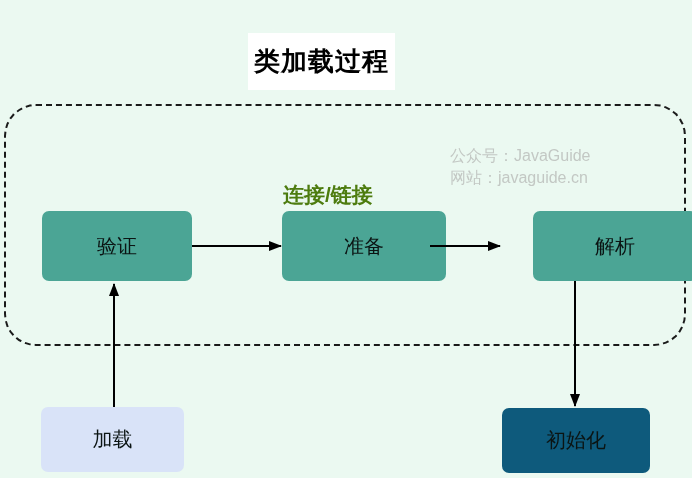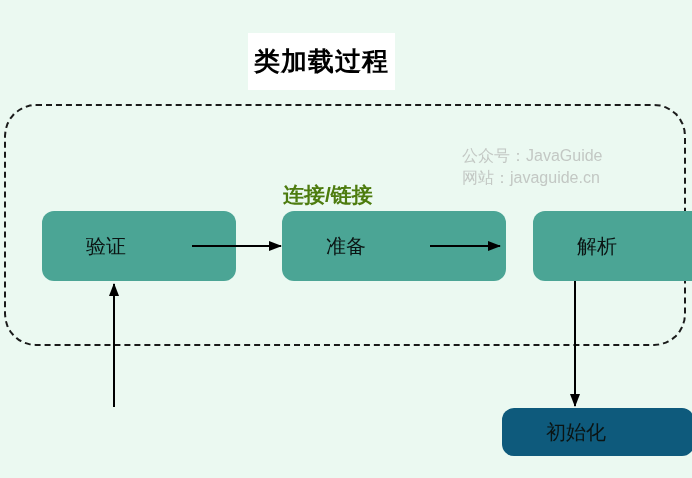--- a/index.html
+++ b/index.html
@@ -42,52 +42,52 @@
     left: 283px; top: 145px;
     font-size: 21px;
     font-weight: 600;
     color: #4d7c0f;
     white-space: nowrap;
     margin-top: 36px;
   }
 
   .watermark {
     position: absolute;
-    left: 462px; top: 145px;
+    left: 450px; top: 145px;
     font-size: 16px;
     line-height: 22px;
     color: #C3C8C4;
     white-space: nowrap;
   }
 
   .node {
     position: absolute;
-    border-radius: 12px;
-    display: flex; align-items: center; justify-content: flex-start; padding-left: 44px;
+    border-radius: 7px;
+    display: flex; align-items: center; justify-content: center;
   }
   .node .node-label {
     font-size: 20px;
     color: #0B1413;
     white-space: nowrap;
   }
 
-  .node-stage { background: #4BA595; width: 180px; height: 70px; top: 211px; }
+  .node-stage { background: #4BA595; width: 164px; height: 70px; top: 211px; }
   .node-verify  { left: 42px; width: 150px; }
   .node-prepare { left: 282px; }
   .node-resolve { left: 501px; margin-left: 32px; }
 
   .node-load {
     background: #D9E3F8;
     left: 41px; top: 407px;
     width: 143px; height: 65px;
   }
   .node-init {
     background: #0E5A7C;
     left: 502px; top: 408px;
-    width: 148px; height: 48px;
+    width: 148px; height: 65px;
   }
 
   .arrow-layer {
     position: absolute;
     left: 0; top: 0;
     width: 692px; height: 478px;
     pointer-events: none;
   }
   .arrow-line { stroke: #000000; stroke-width: 2; }
 </style>
@@ -114,20 +114,23 @@
   </div>
 
   <div class="node node-stage node-prepare">
     <span class="node-label">准备</span>
   </div>
 
   <div class="node node-stage node-resolve">
     <span class="node-label">解析</span>
   </div>
 
+  <div class="node node-load">
+    <span class="node-label">加载</span>
+  </div>
 
   <div class="node node-init">
     <span class="node-label">初始化</span>
   </div>
 
   <svg class="arrow-layer" width="692" height="478" viewBox="0 0 692 478" xmlns="http://www.w3.org/2000/svg">
     <defs>
       <marker id="arrowhead" markerUnits="userSpaceOnUse" markerWidth="14" markerHeight="12" refX="12" refY="5" orient="auto">
         <path d="M0,0 L13,5 L0,10 Z" fill="#000000"></path>
       </marker>

